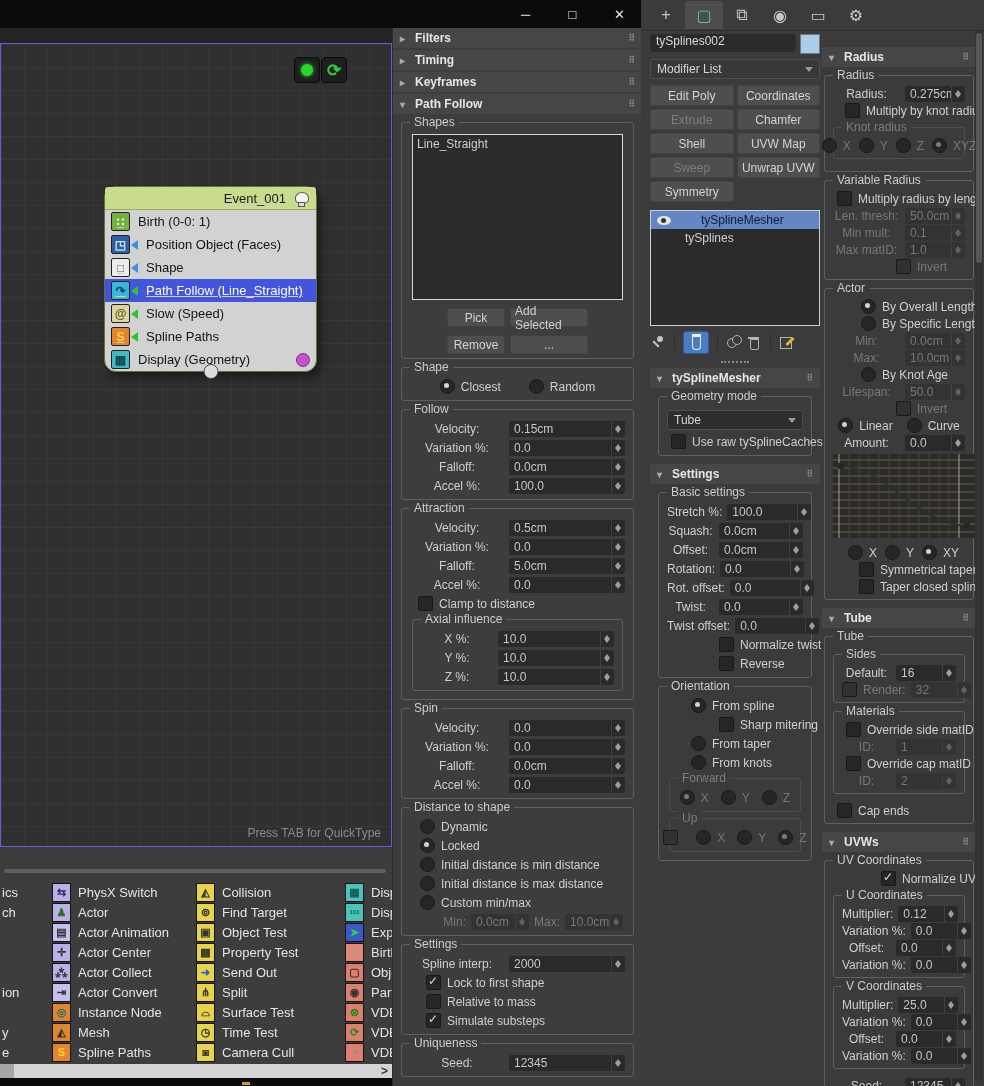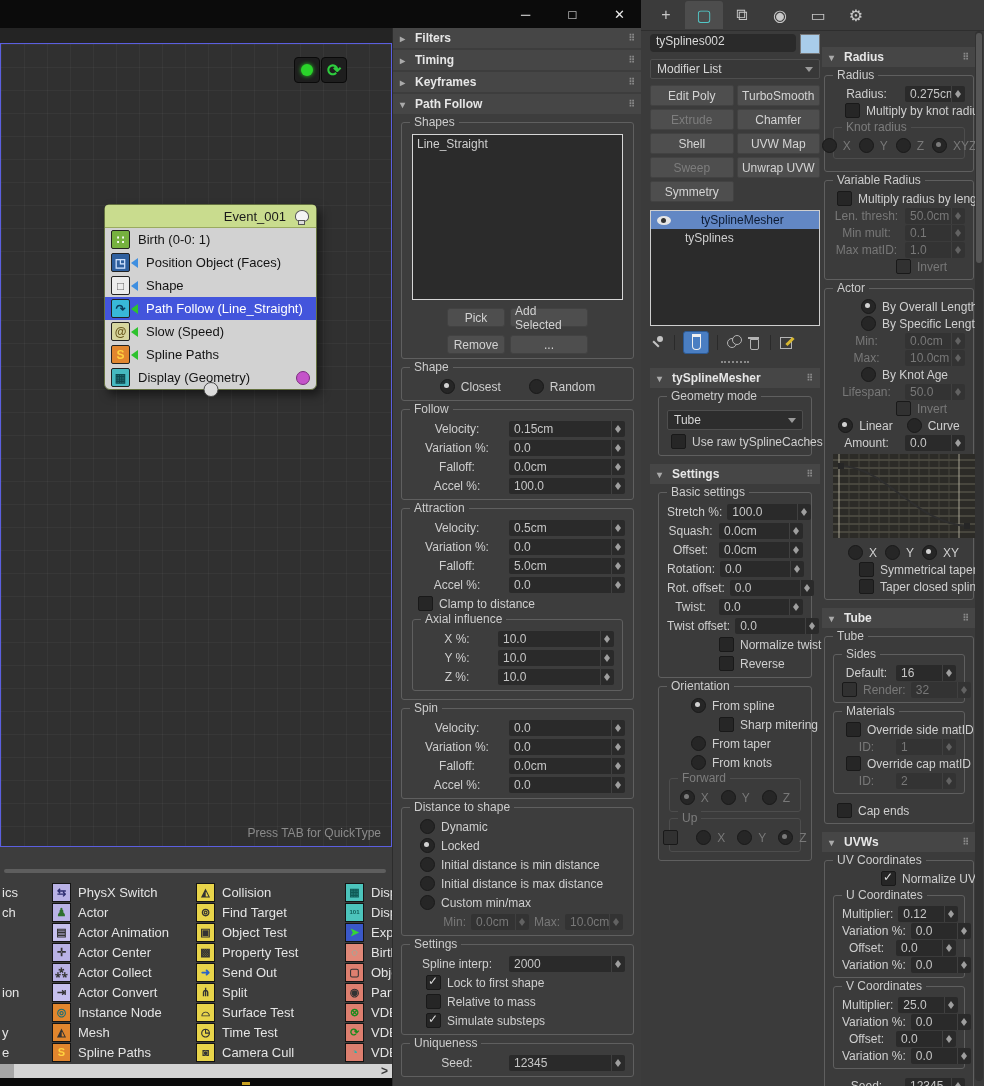--- a/index.html
+++ b/index.html
@@ -11,22 +11,22 @@
   
   .vp-strip{position:absolute;left:0;top:28px;width:392px;height:15px;background:#242424;}
   .nodeview{position:absolute;left:0;top:43px;width:390px;height:802px;background:#303030;border:1px solid #5b5fe0;
     background-image:linear-gradient(rgba(255,255,255,.035) 1px,transparent 1px),linear-gradient(90deg,rgba(255,255,255,.035) 1px,transparent 1px);
     background-size:23px 23px;}
   .vpbtn{position:absolute;top:13px;width:24px;height:24px;background:#1e1e1e;border:1px solid #0a0a0a;border-radius:4px;
     display:flex;align-items:center;justify-content:center;}
   .vpbtn .gdot{width:12px;height:12px;border-radius:50%;background:#2ad42a;box-shadow:0 0 4px #2ad42a;}
   .vpbtn .refresh{color:#2ecc3e;font-size:17px;font-weight:bold;line-height:1;}
   .hint{position:absolute;right:10px;bottom:6px;color:#8b8b8b;font-size:12px;}
-  .node{position:absolute;left:103px;top:160px;width:211px;background:#d2d2d2;border:1px solid #63703f;border-radius:6px;
-    box-shadow:4px 5px 10px rgba(0,0,0,.5);}
+  .node{position:absolute;left:103px;top:142px;width:211px;background:#d2d2d2;border:1px solid #63703f;border-radius:12px;
+    box-shadow:4px 5px 10px rgba(0,0,0,.5);text-decoration:underline;}
   .node-head{height:22px;background:#c9dc8e;border-bottom:1px solid #9aaa60;border-radius:3px 3px 0 0;
     display:flex;align-items:center;justify-content:flex-end;padding:0 7px;color:#1a1a1a;font-size:13px;}
   .bulb{width:12px;height:10px;border-radius:50% 50% 40% 40%;background:#f4f4f4;border:1px solid #555;margin-left:9px;position:relative;}
   .bulb::after{content:'';position:absolute;left:2px;bottom:-4px;width:5px;height:3px;background:#dcdcdc;border:1px solid #555;}
   .nrow{height:23px;display:flex;align-items:center;padding:0 6px;font-size:13px;color:#141414;}
   .nrow.sel{background:#4355dc;color:#fff;}
   .nrow:last-child{border-radius:0 0 3px 3px;}
   .nic{width:17px;height:17px;border:1px solid #222;border-radius:2px;display:flex;align-items:center;justify-content:center;
     font-size:12px;line-height:1;flex:none;font-weight:bold;}
   .narrow{width:0;height:0;border:5px solid transparent;border-right-width:7px;border-left-width:0;margin-left:1px;flex:none;}
@@ -693,21 +693,21 @@
           <span>tySplines002</span>
         </div>
         <div class="swatch" style="background:#a9cdea;"></div>
       </div>
       <div class="dd">
         <span>Modifier List</span>
         <span class="dda"></span>
       </div>
       <div class="modgrid" id="mod-btns">
           <div class="mbtn">Edit Poly</div>
-          <div class="mbtn">TurboSmooth</div>
+          <div class="mbtn">Coordinates</div>
           <div class="mbtn dis">Extrude</div>
           <div class="mbtn">Chamfer</div>
           <div class="mbtn">Shell</div>
           <div class="mbtn">UVW Map</div>
           <div class="mbtn dis">Sweep</div>
           <div class="mbtn">Unwrap UVW</div>
           <div class="mbtn">Symmetry</div>
         </div>
       <div class="stack" id="mod-stack">
           <div class="srow sel">

